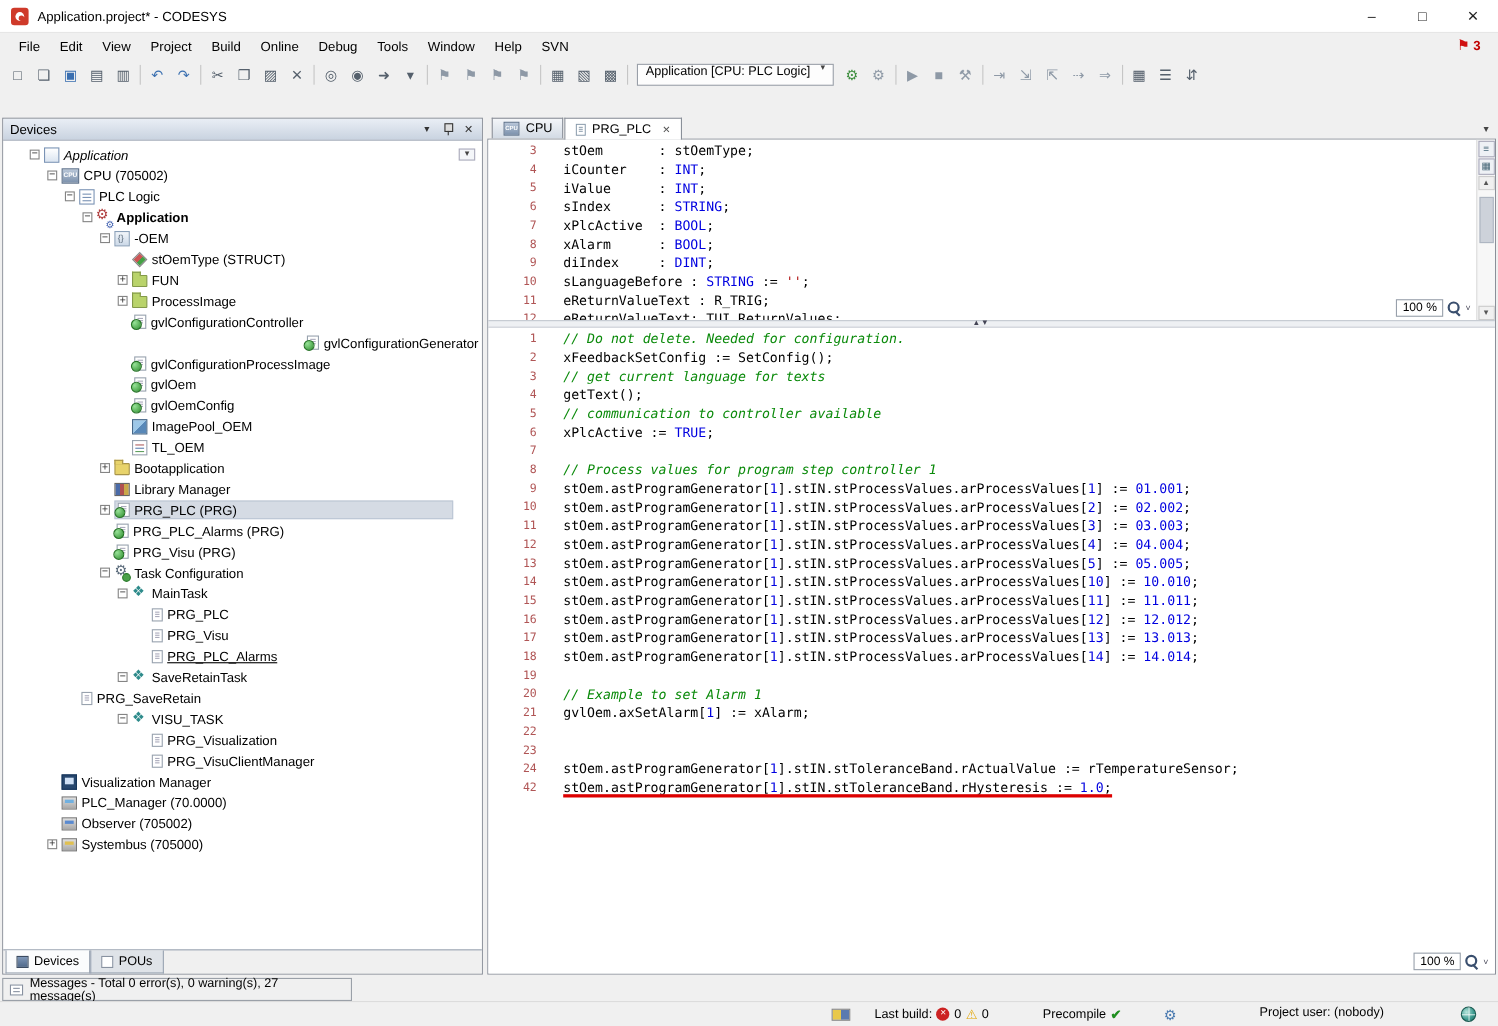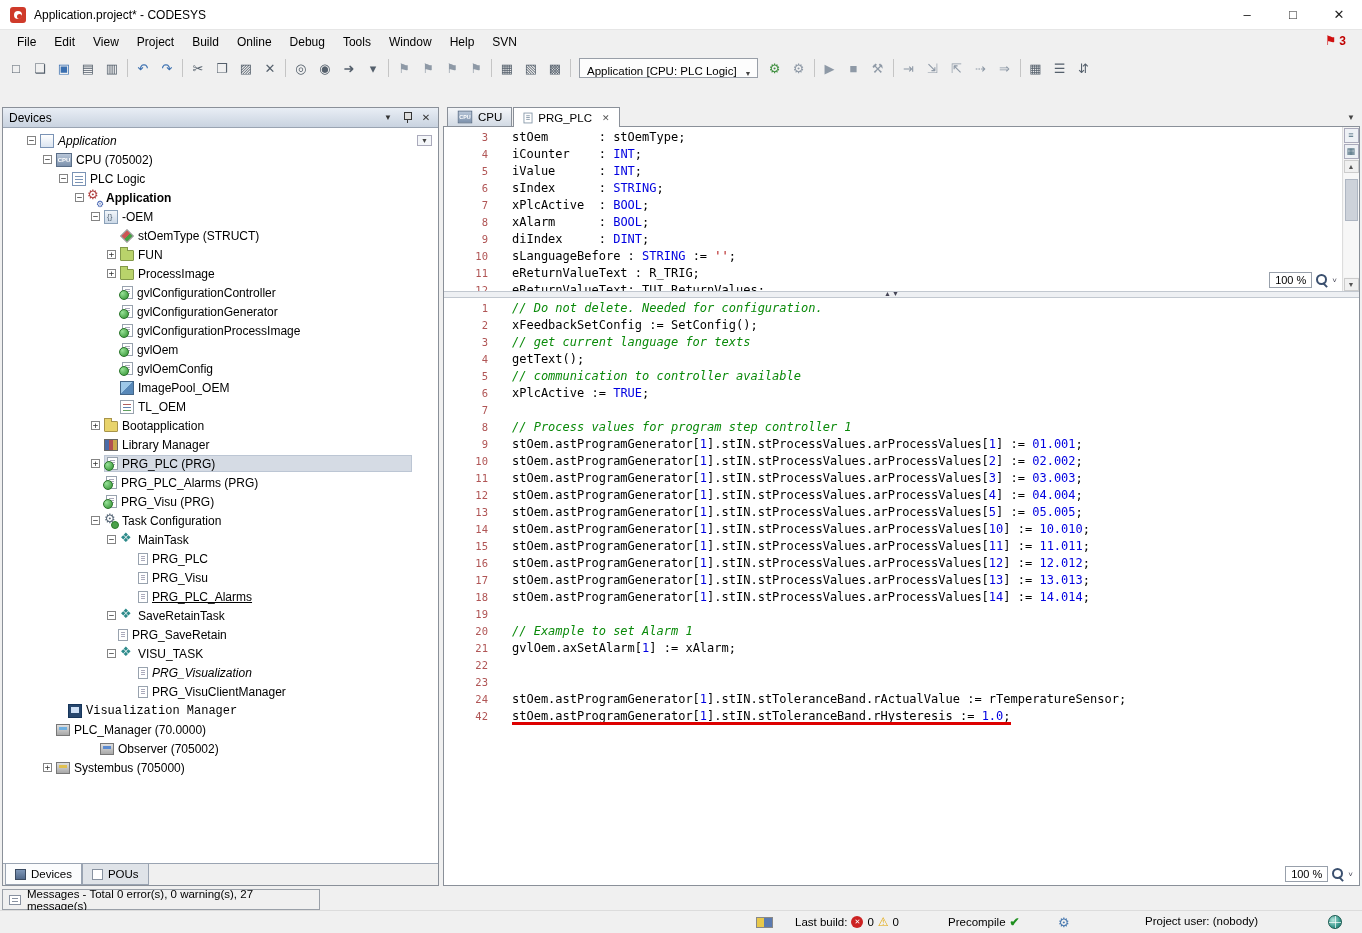--- a/index.html
+++ b/index.html
@@ -20,21 +20,21 @@
 .menu-item{padding:4px 9px;font-size:12px}
 .flagbox{position:absolute;right:16px;top:3px;display:flex;align-items:center;gap:3px}
 .flag-ico{color:#d01010;font-size:13px}
 .flag-count{color:#c00000;font-weight:bold;font-size:12px}
 
 
 .toolbar{position:absolute;top:54px;left:0;width:100%;height:28px;display:flex;align-items:center;padding-left:4px}
 .tb-btn{width:24px;height:22px;display:flex;align-items:center;justify-content:center;flex:none}
 .tb-glyph{font-size:13px;color:#55606c;line-height:1}
 .tb-sep{width:1px;height:18px;background:#c5c5c5;margin:0 3px;flex:none}
-.tb-combo{height:20px;border:1px solid #999fa8;background:#fdfdfd;display:flex;align-items:flex-end;padding:0 5px 0 7px;margin:0 5px;gap:8px;flex:none}
+.tb-combo{height:20px;border:1px solid #999fa8;background:#fdfdfd;display:flex;align-items:flex-start;padding:0 5px 0 7px;margin:0 5px;gap:8px;flex:none}
 .tb-combo-label{font-size:11.5px;white-space:nowrap}
 .tb-combo-arrow{font-size:7px;color:#444}
 
 
 .devices-panel{position:absolute;left:2px;top:107px;width:437px;height:779px;background:#f0f0f0;border:1px solid #8a9099;display:flex;flex-direction:column}
 .panel-header{height:20px;background:linear-gradient(#e9eef5,#c9d3e0);border-bottom:1px solid #9aa4b2;display:flex;align-items:center;padding:0 6px;font-size:12px;flex:none}
 .ph-btns{margin-left:auto;display:flex;align-items:center;gap:8px}
 .ph-btn{font-size:8px;color:#333;width:12px;text-align:center}
 .ph-btn.x{font-size:10px}
 .pin{position:relative;width:10px;height:13px}
@@ -368,21 +368,21 @@
           <span class="tree-label">ProcessImage</span>
         </span>
       </div>
       <div class="tree-row" style="padding-left: 104px;">
         <span class="exp-sp"></span>
         <span class="row-body">
           <span class="ti ti-gvl"></span>
           <span class="tree-label">gvlConfigurationController</span>
         </span>
       </div>
-      <div class="tree-row" style="padding-left: 104px;">
+      <div class="tree-row" style="padding-left: 104px; justify-content: flex-end;">
         <span class="exp-sp"></span>
         <span class="row-body">
           <span class="ti ti-gvl"></span>
           <span class="tree-label">gvlConfigurationGenerator</span>
         </span>
       </div>
       <div class="tree-row" style="padding-left: 104px;">
         <span class="exp-sp"></span>
         <span class="row-body">
           <span class="ti ti-gvl"></span>
@@ -487,63 +487,63 @@
           <span class="tree-label">PRG_PLC_Alarms</span>
         </span>
       </div>
       <div class="tree-row" style="padding-left: 104px;">
         <span class="expander">−</span>
         <span class="row-body">
           <span class="ti ti-task"></span>
           <span class="tree-label">SaveRetainTask</span>
         </span>
       </div>
-      <div class="tree-row" style="padding-left: 100px;">
+      <div class="tree-row" style="padding-left: 56px;">
         <span class="exp-sp"></span>
         <span class="row-body">
           <span class="ti ti-taskprg"></span>
           <span class="tree-label">PRG_SaveRetain</span>
         </span>
       </div>
       <div class="tree-row" style="padding-left: 104px;">
         <span class="expander">−</span>
         <span class="row-body">
           <span class="ti ti-task"></span>
           <span class="tree-label">VISU_TASK</span>
         </span>
       </div>
-      <div class="tree-row" style="padding-left: 120px; font-style: italic;">
+      <div class="tree-row" style="padding-left: 120px;">
         <span class="exp-sp"></span>
         <span class="row-body">
           <span class="ti ti-taskprg"></span>
           <span class="tree-label">PRG_Visualization</span>
         </span>
       </div>
       <div class="tree-row" style="padding-left: 120px;">
         <span class="exp-sp"></span>
         <span class="row-body">
           <span class="ti ti-taskprg"></span>
           <span class="tree-label">PRG_VisuClientManager</span>
         </span>
       </div>
-      <div class="tree-row" style="padding-left: 52px; font-family: Liberation Mono, monospace;">
+      <div class="tree-row" style="padding-left: 40px;">
         <span class="exp-sp"></span>
         <span class="row-body">
           <span class="ti ti-visumgr"></span>
           <span class="tree-label">Visualization Manager</span>
         </span>
       </div>
       <div class="tree-row" style="padding-left: 40px;">
         <span class="exp-sp"></span>
         <span class="row-body">
           <span class="ti ti-device"></span>
           <span class="tree-label">PLC_Manager (70.0000)</span>
         </span>
       </div>
-      <div class="tree-row" style="padding-left: 40px; margin-left: 44px;">
+      <div class="tree-row" style="padding-left: 40px;">
         <span class="exp-sp"></span>
         <span class="row-body">
           <span class="ti ti-observer"></span>
           <span class="tree-label">Observer (705002)</span>
         </span>
       </div>
       <div class="tree-row" style="padding-left: 40px;">
         <span class="expander">+</span>
         <span class="row-body">
           <span class="ti ti-sysbus"></span>

